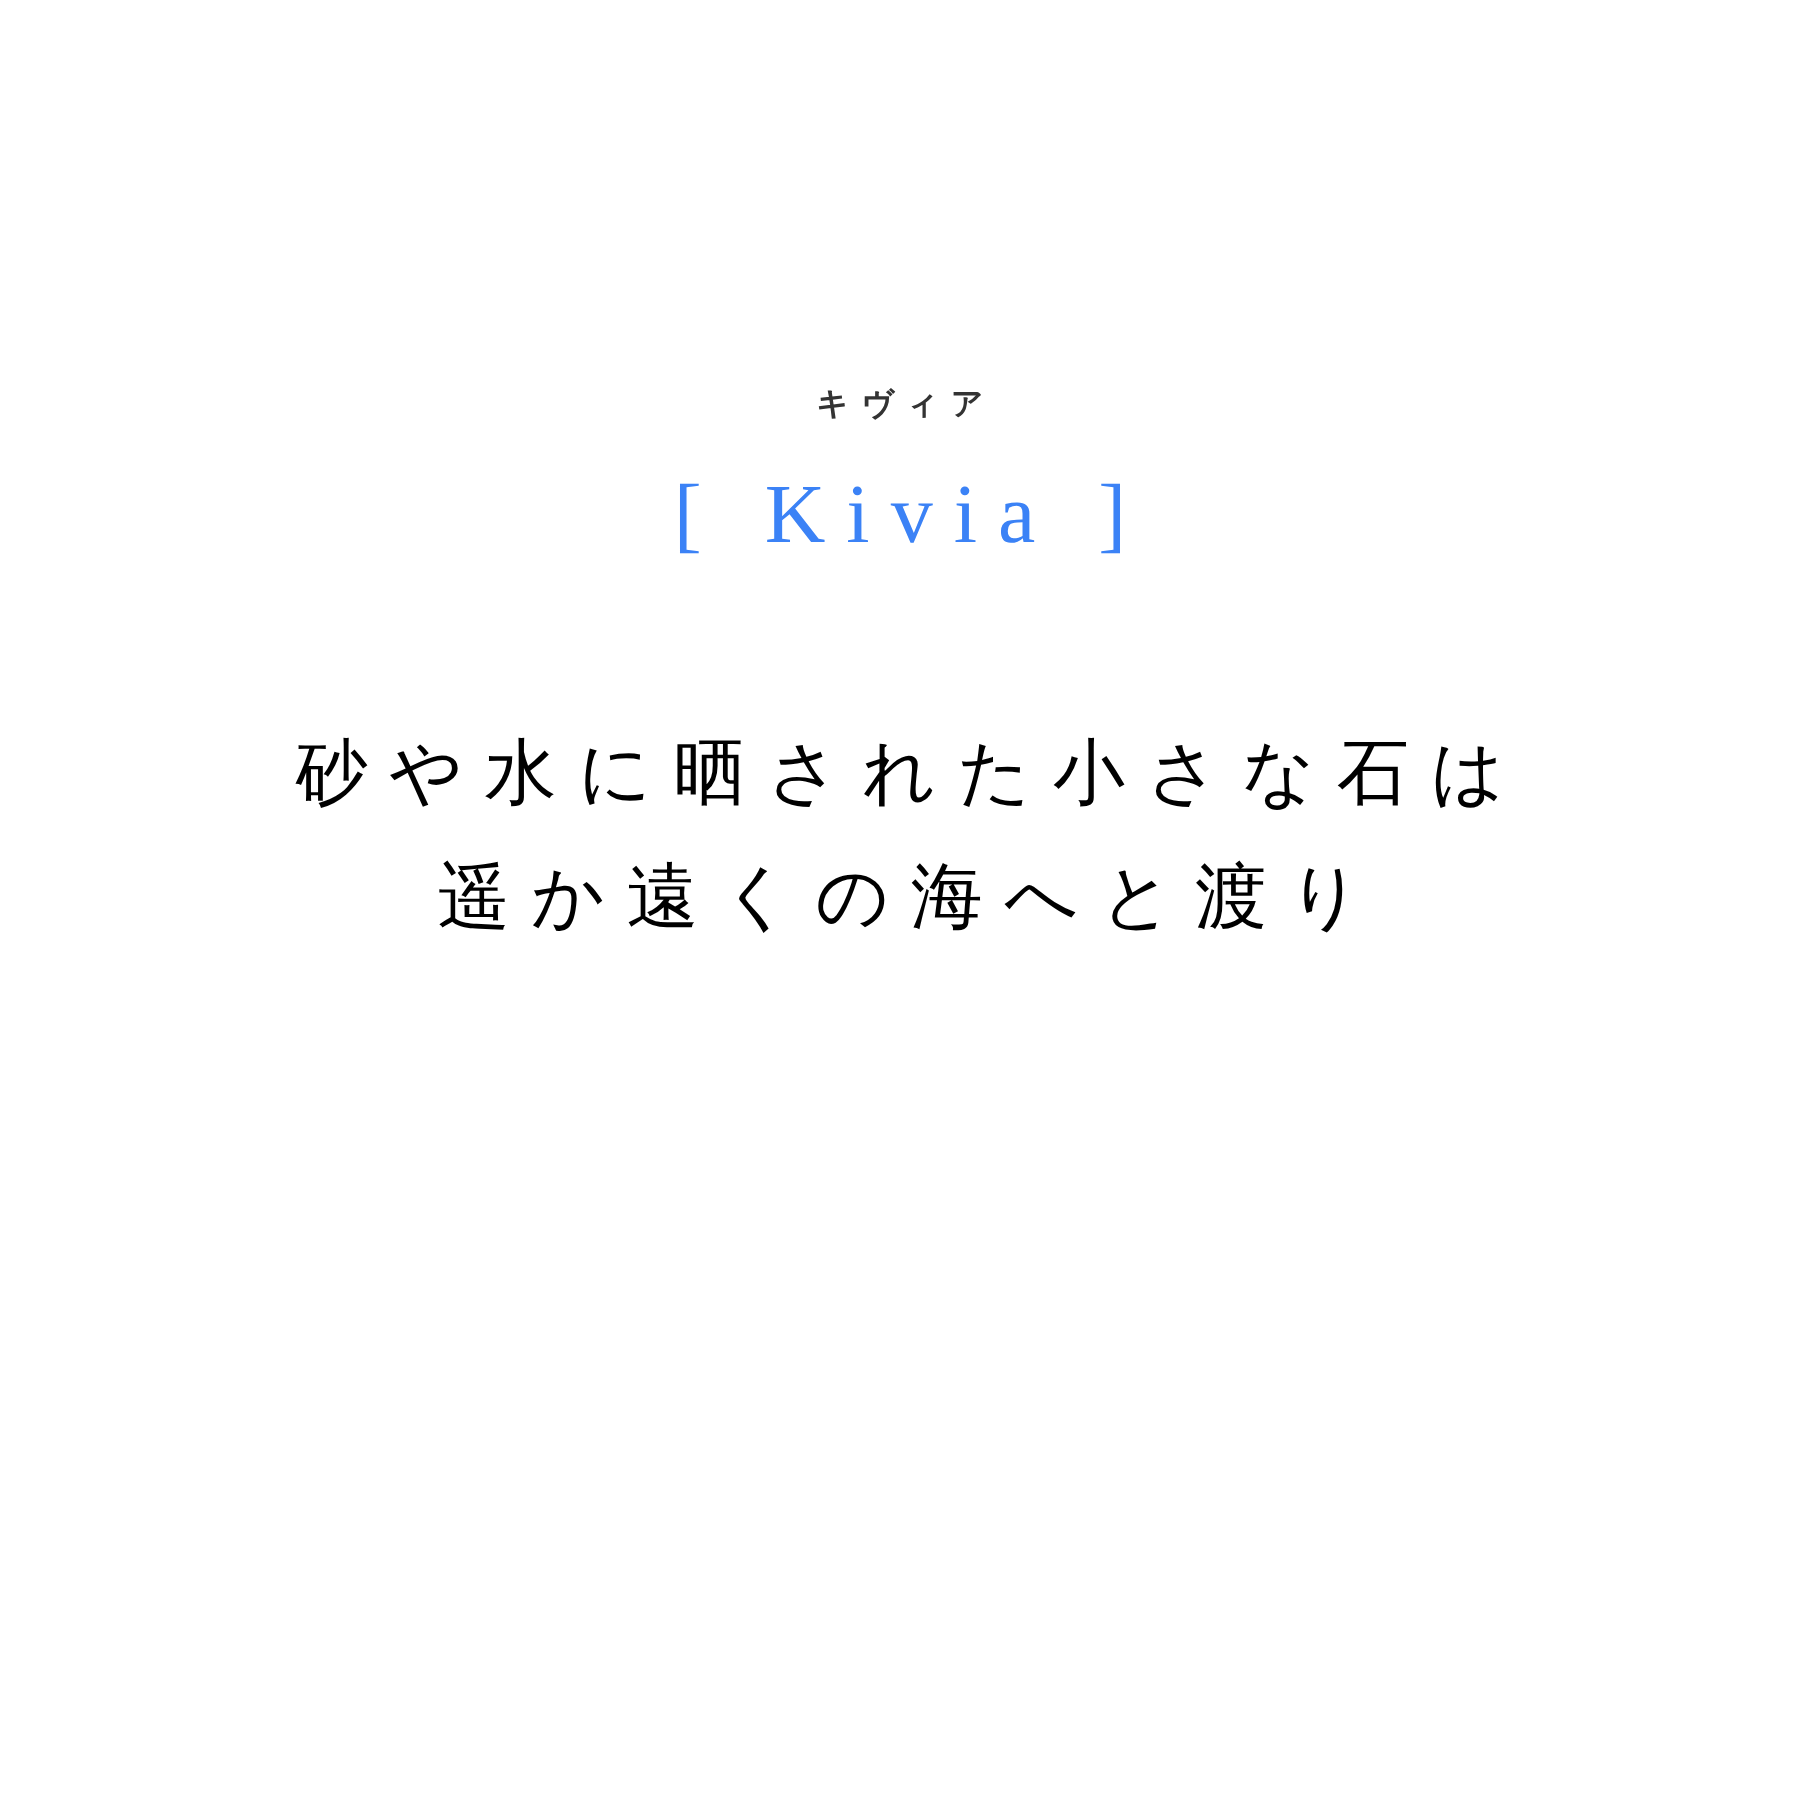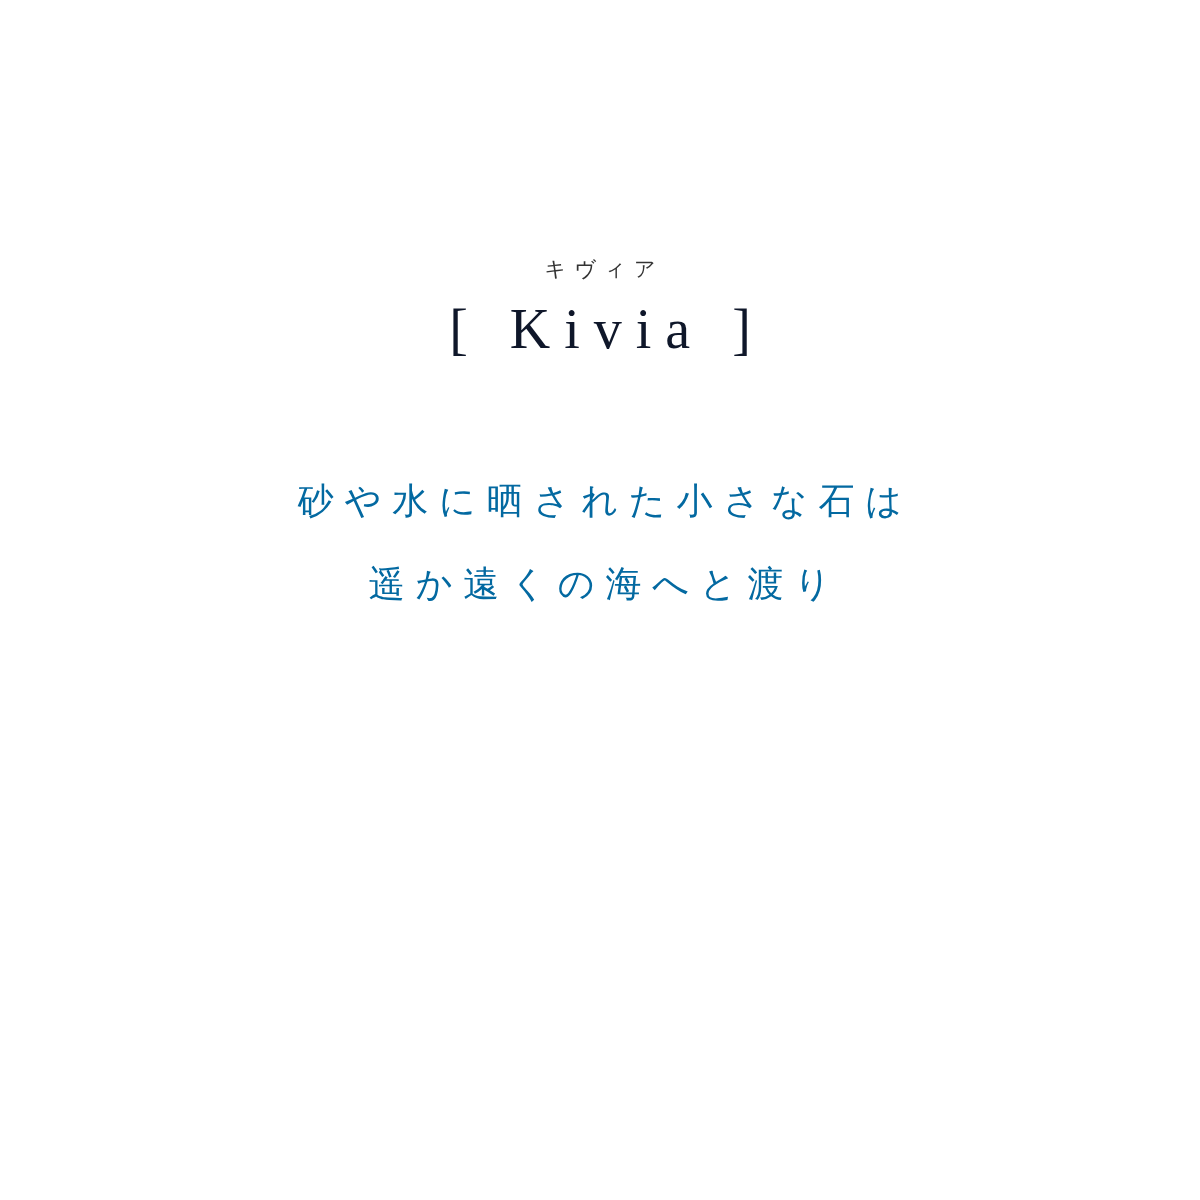--- a/index.html
+++ b/index.html
@@ -20,36 +20,36 @@
     color: #333333;
   }
   
   .brand-ruby {
     margin-top: 256px;
     font-size: 21px;
     line-height: 26px;
     letter-spacing: 0.4em;
     padding-left: 0.4em; 
     color: #333333;
-    font-weight: 400;
+    font-weight: 700;
   }
   .brand-title {
-    margin-top: 16px;
+    margin-top: 30px;
     font-size: 56px;
     line-height: 62px;
     letter-spacing: 0.25em;
     padding-left: 0.25em;
-    color: #0f172a;
+    color: #3b82f6;
     font-weight: 400;
     font-family: Liberation Serif, serif;
   }
   
   .stanza {
-    font-size: 36px;
-    color: #0369a1;
+    font-size: 48px;
+    color: #000000;
   }
   .stanza-1 { margin-top: 100px; }
   .stanza-2 { margin-top: 85px; }
   .poem-line {
     line-height: 83px;
     letter-spacing: 0.3em;
     padding-left: 0.3em; 
     white-space: nowrap;
   }
 </style>

